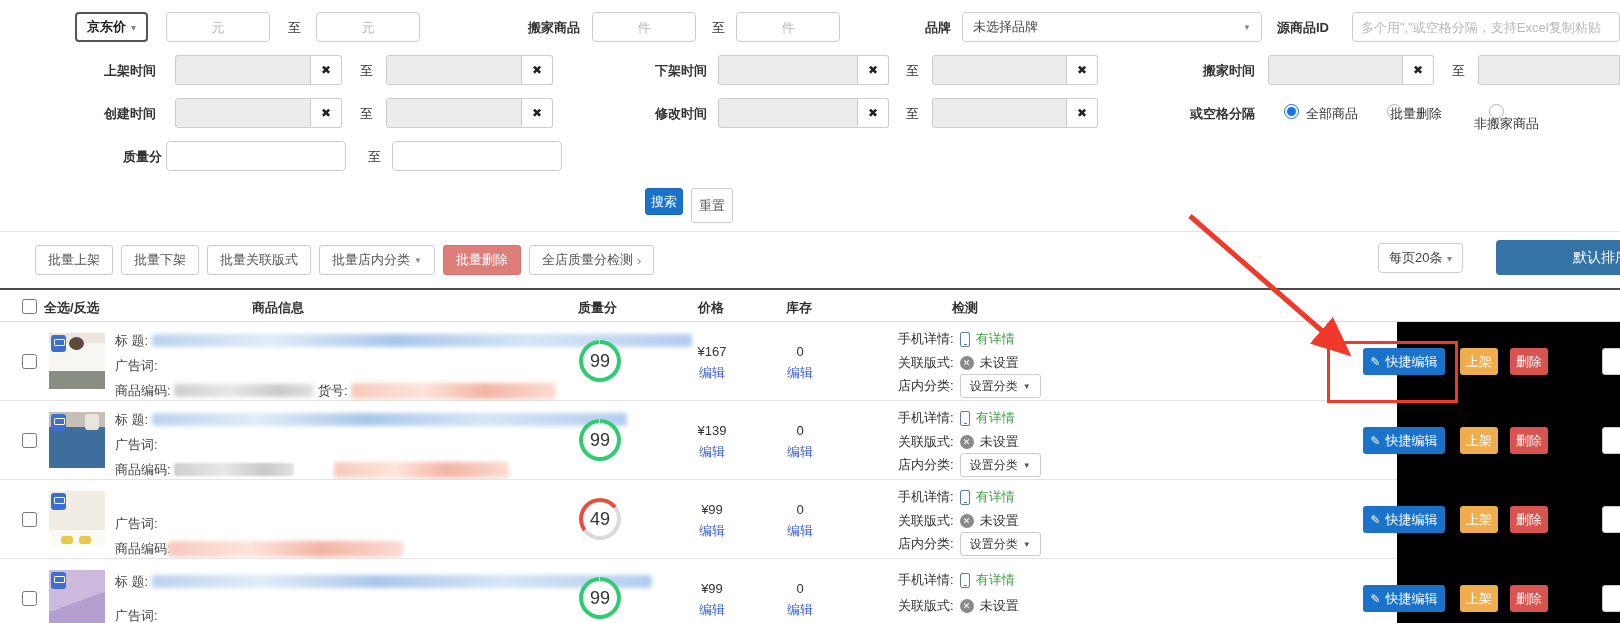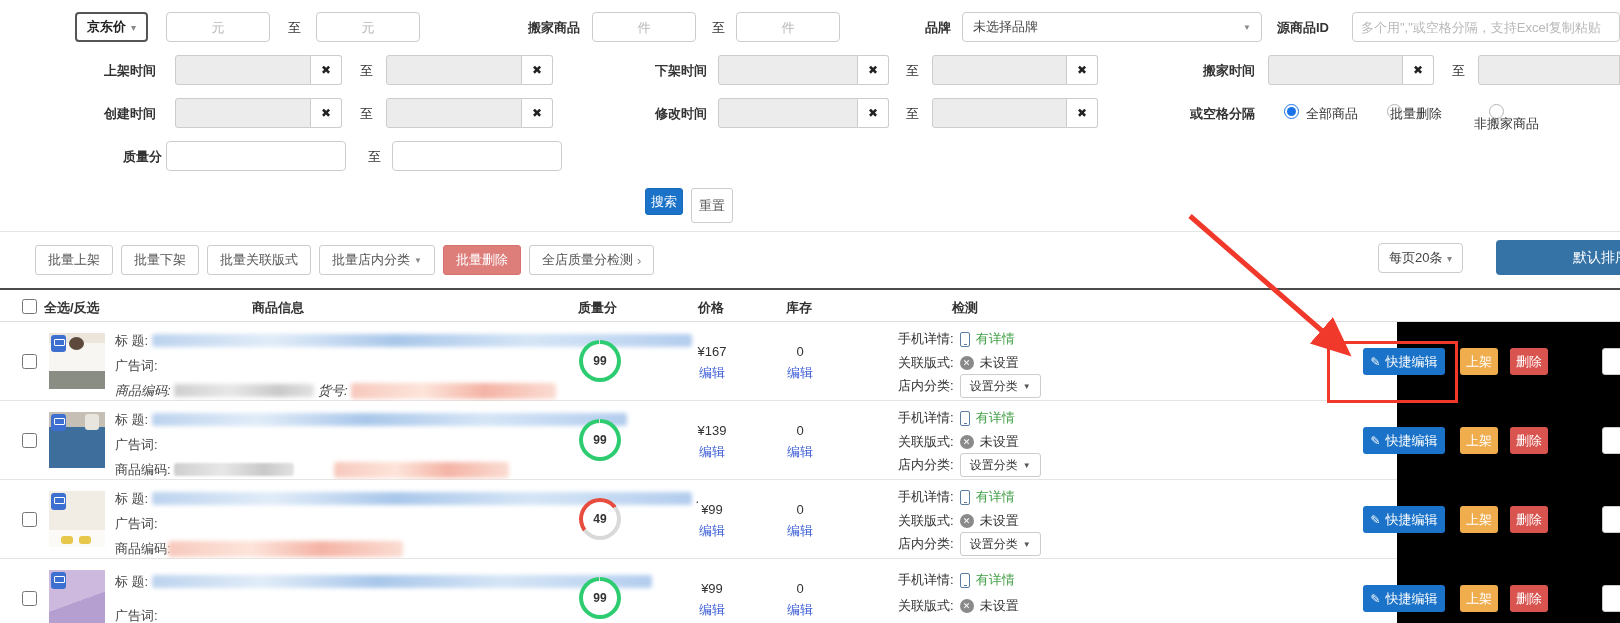--- a/index.html
+++ b/index.html
@@ -67,21 +67,21 @@
 
   .iline { position:absolute; font-size:13px; color:#444; white-space:nowrap; }
   .iline .fl { color:#444; }
   .redact { display:inline-block; height:13px; border-radius:3px; vertical-align:-2px; filter:blur(2px); }
   .redact.blue { background:linear-gradient(90deg,#bcd3ee,#e1ecf8 22%,#a9c7ea 45%,#d5e5f6 70%,#b3cdee); }
   .redact.gray { background:linear-gradient(90deg,#cfcfcf,#e7e7e7 40%,#c9c9c9 75%,#e2e2e2); }
   .redact.pink { background:linear-gradient(90deg,#f7c9bd,#fde4da 35%,#f4b4a6 65%,#fbdcd2); height:16px; vertical-align:-4px; }
 
   .ring { position:absolute; left:579px; top:18px; width:42px; height:42px; border-radius:50%; display:flex; align-items:center; justify-content:center; }
   .ring::before { content:''; position:absolute; inset:4px; background:#fff; border-radius:50%; }
-  .ring span { position:relative; font-weight:bold; font-size:12px; color:#333; }
+  .ring span { position:relative; font-weight:normal; font-size:18px; color:#333; }
   .ring.green { background:conic-gradient(#2ecc71 0 99%, #ddd 99%); }
   .ring.half { background:conic-gradient(from 235deg, #e74c3c 0 49%, #d9d9d9 49%); }
 
   .pcell { position:absolute; left:670px; width:84px; text-align:center; top:22px; }
   .scell { position:absolute; left:762px; width:76px; text-align:center; top:22px; }
   .pcell .v, .scell .v { color:#333; font-size:13px; }
   .editlink { color:#3a5cd6; cursor:pointer; display:inline-block; margin-top:5px; }
 
   .dline { position:absolute; left:898px; font-size:13px; color:#333; white-space:nowrap; display:flex; align-items:center; gap:6px; }
   .green { color:#43a047; }
@@ -219,21 +219,21 @@
     <span class="h" style="left:952px;">检测</span>
   </div>
 
   <div class="trow r0">
     <input type="checkbox" class="chk" style="">
     <div class="thumb t0">
         <div class="badge"></div>
       </div>
     <div class="iline" style="left:115px;top:10px;"><span class="fl">标 题:</span> <span class="redact blue" style="width:540px;"></span></div>
     <div class="iline" style="left:115px;top:35px;"><span class="fl">广告词:</span></div>
-    <div class="iline" style="left:115px;top:60px;font-style:italic;">
+    <div class="iline" style="left:115px;top:60px;">
       <span class="fl">商品编码:</span>
       <span class="redact gray" style="width:140px;"></span>
       <span class="fl">货号:</span>
       <span class="redact pink" style="width:205px;"></span>
     </div>
     <div class="ring green">
         <span>99</span>
       </div>
     <div class="pcell"><div class="v">¥167</div><span class="editlink">编辑</span></div>
     <div class="scell"><div class="v">0</div><span class="editlink">编辑</span></div>
@@ -304,21 +304,20 @@
     <div class="btn act list">上架</div>
     <div class="btn act del">删除</div>
     <div class="btn act more"></div>
   </div>
 
   <div class="trow r2">
     <input type="checkbox" class="chk" style="">
     <div class="thumb t2">
         <div class="badge"></div>
       </div>
-    <div class="iline" style="left:115px;top:10px;"><span class="fl">标 题:</span> <span class="redact blue" style="width:540px;"></span> <span>.</span></div>
     <div class="iline" style="left:115px;top:35px;"><span class="fl">广告词:</span></div>
     <div class="iline" style="left:115px;top:60px;">
       <span class="fl">商品编码:</span>
       <span class="redact pink" style="width:235px;margin-left:-6px;"></span>
     </div>
     <div class="ring half">
         <span>49</span>
       </div>
     <div class="pcell"><div class="v">¥99</div><span class="editlink">编辑</span></div>
     <div class="scell"><div class="v">0</div><span class="editlink">编辑</span></div>

